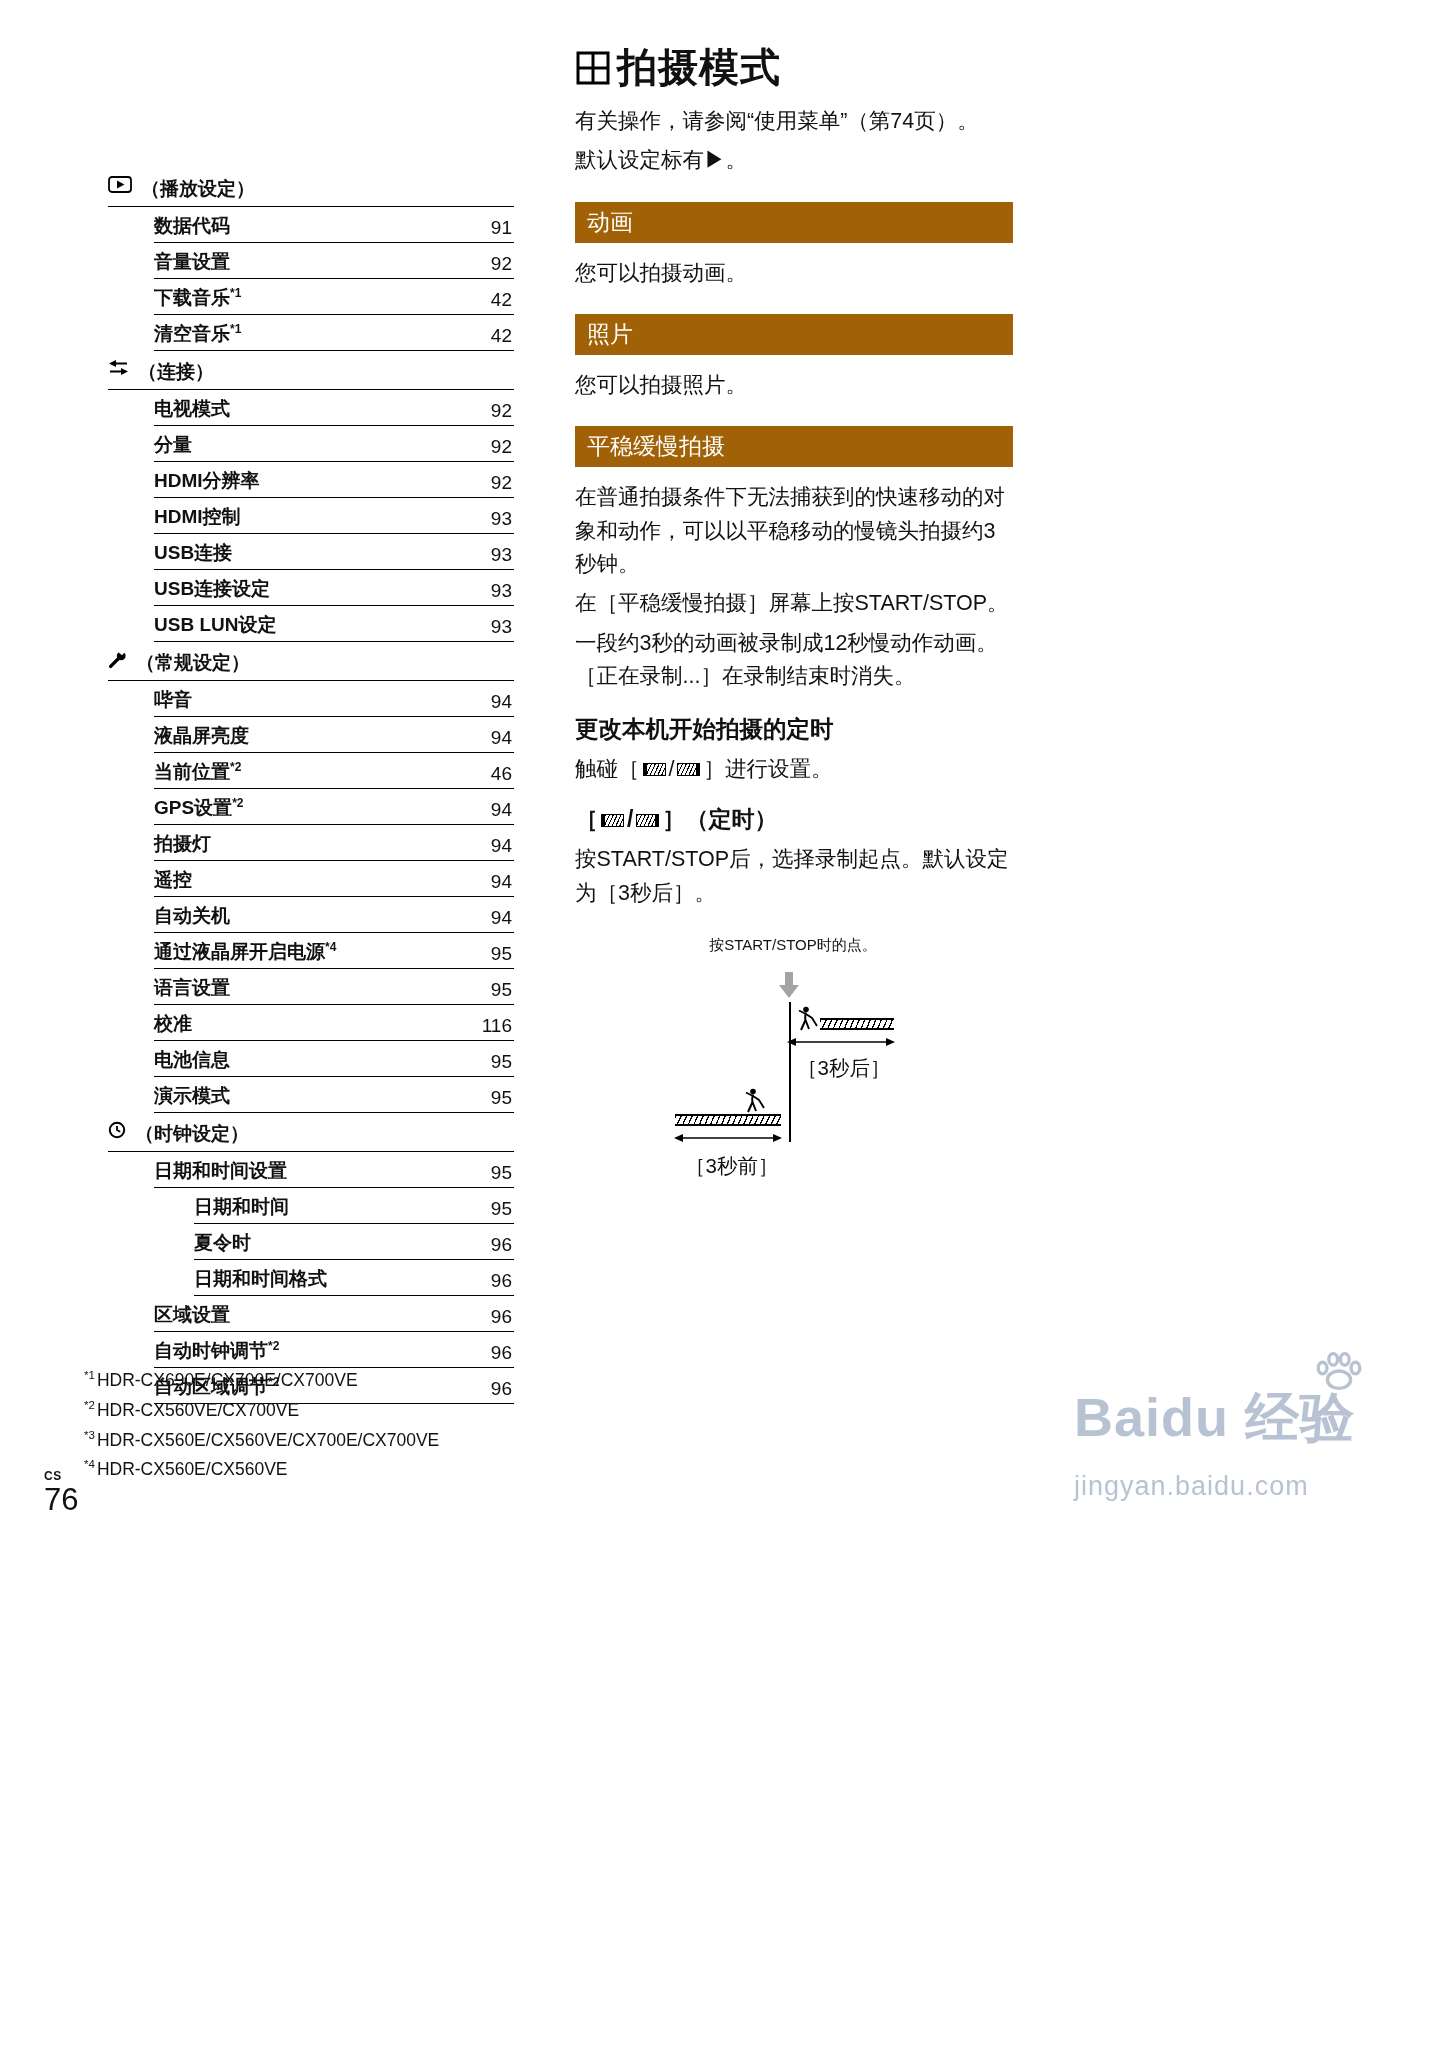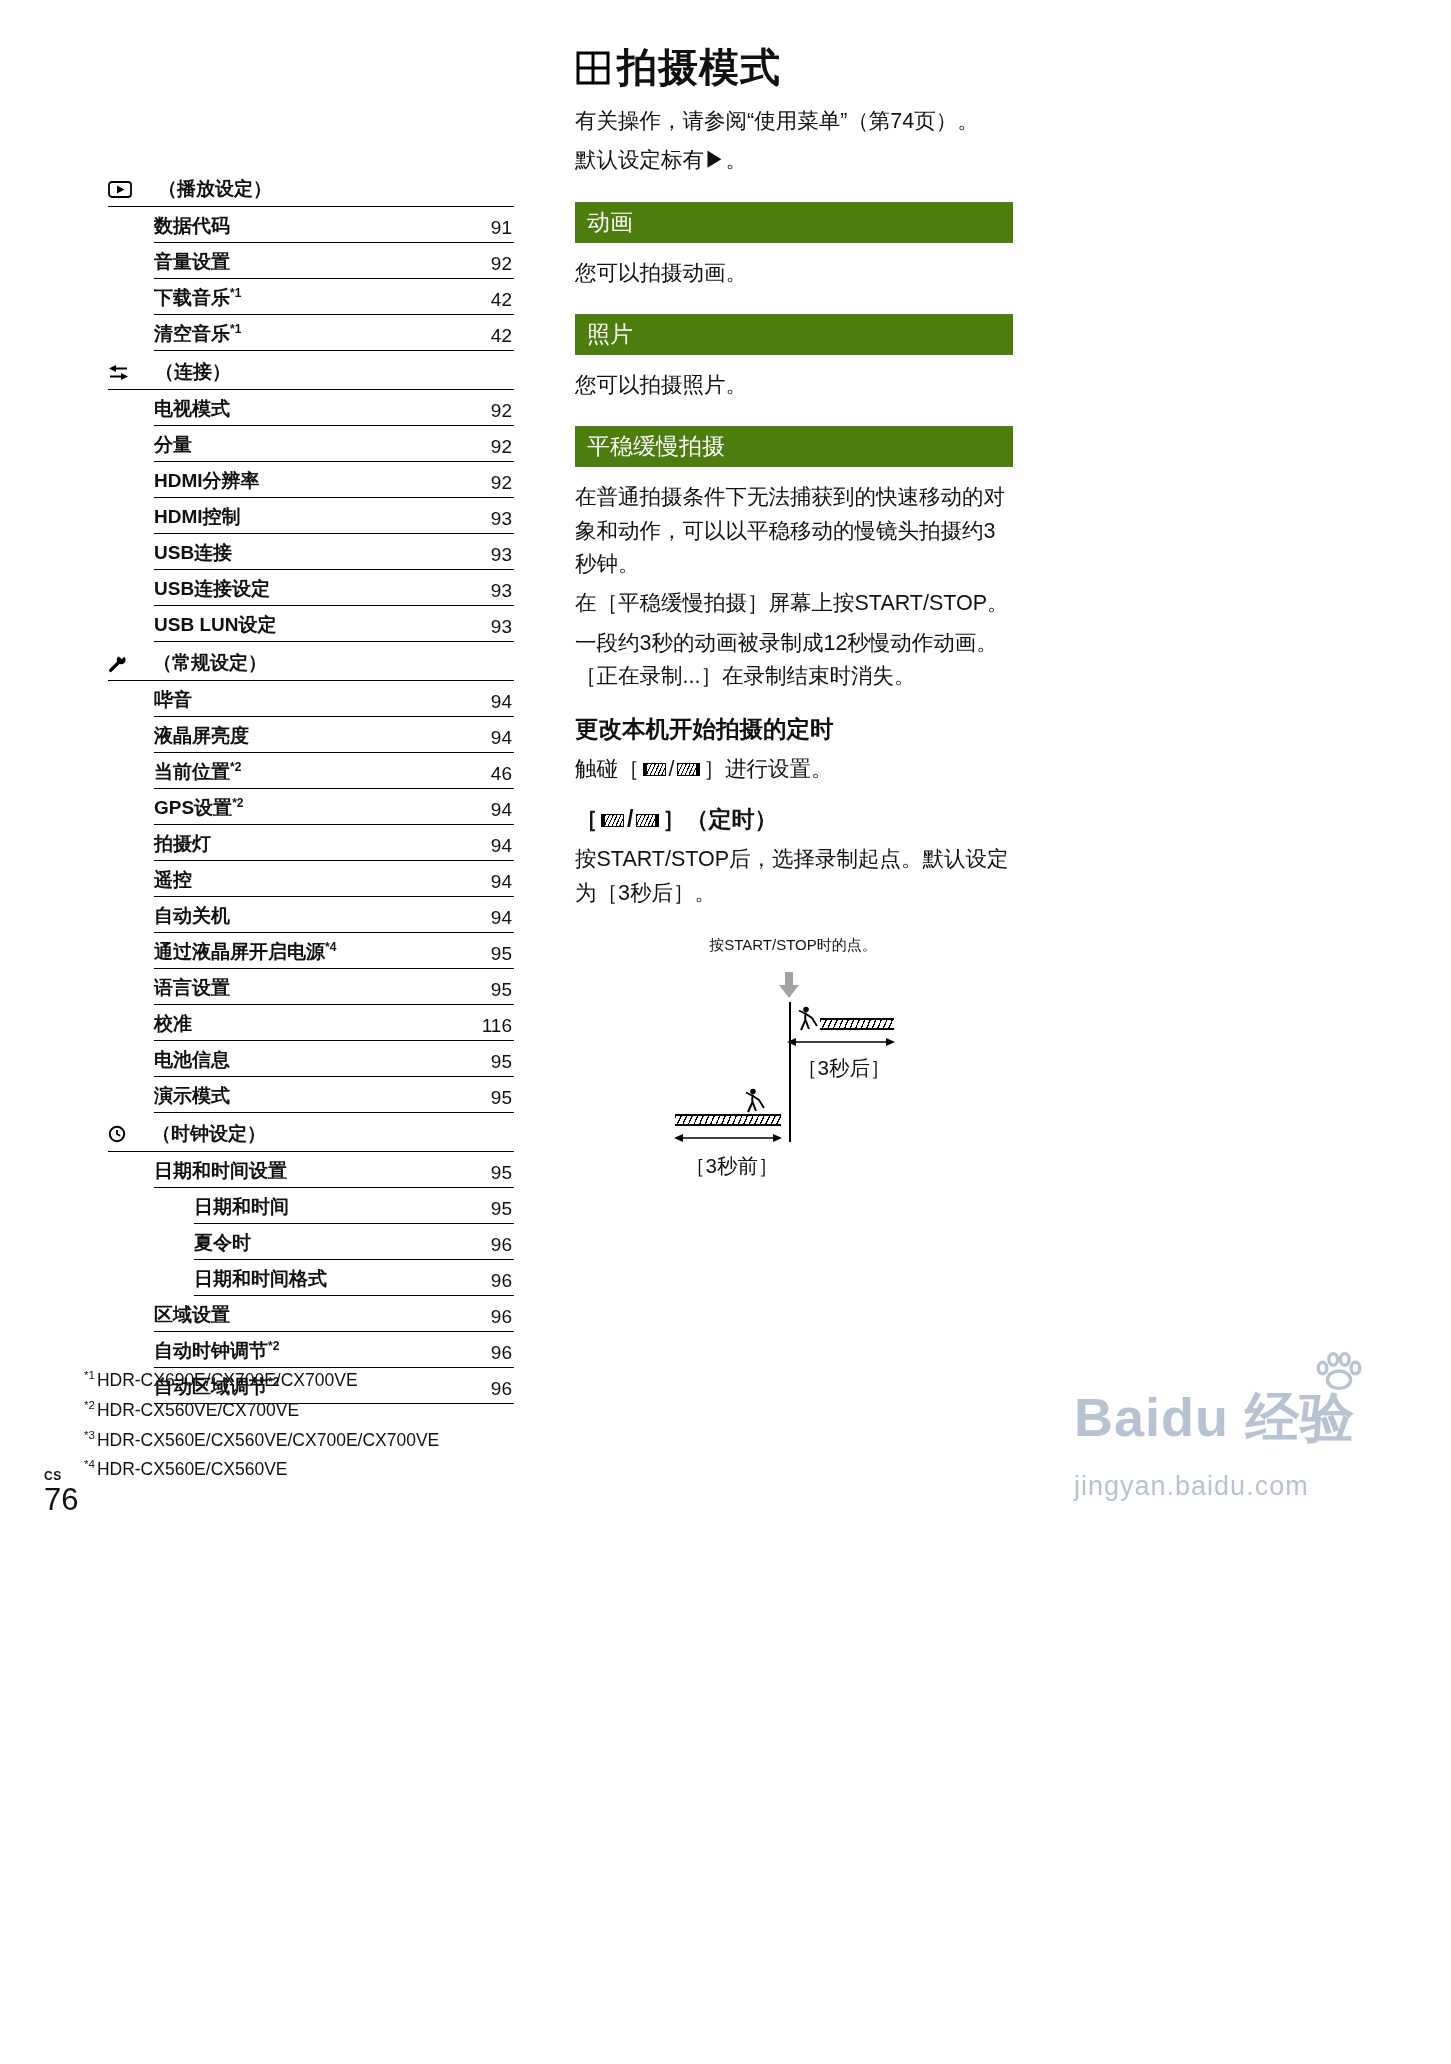--- a/index.html
+++ b/index.html
@@ -4,21 +4,21 @@
 <style>
   html,body{margin:0;padding:0;background:#e8e8e8;}
   .page{
     position:relative;width:1451px;height:2064px;background:#ffffff;
     font-family:"Liberation Sans", sans-serif;color:#111;overflow:hidden;
     margin:0 auto;
   }
   
   .left-col{position:absolute;left:84px;top:168px;width:430px;}
   .sec-row{
-    display:flex;align-items:center;gap:26px;margin-left:24px;
+    display:flex;align-items:flex-start;gap:9px;margin-left:24px;
     border-bottom:1.6px solid #000;padding:8px 0 4px;
     font-weight:bold;font-size:19px;font-family:Liberation Serif, serif;
   }
   .sec-icon{display:inline-flex;align-items:center;}
   .item-row{
     display:flex;justify-content:space-between;align-items:flex-end;
     border-bottom:1.4px solid #000;padding:6px 0 3px;
   }
   .item-row.ind1{margin-left:70px;}
   .item-row.ind2{margin-left:110px;}
@@ -31,21 +31,21 @@
   
   .page-no{position:absolute;left:44px;top:1470px;line-height:1;}
   .page-no .cs{font-size:12px;font-weight:bold;letter-spacing:.5px;}
   .page-no .num{font-size:31px;margin-top:2px;}
   
   .right-col{position:absolute;left:575px;top:40px;width:438px;}
   .title{display:flex;align-items:center;gap:6px;margin:0 0 10px;font-size:40px;font-weight:bold;letter-spacing:1px;}
   .title-icon{display:inline-flex;}
   .subtitle{font-size:31px;font-weight:bold;line-height:1.4;margin:4px 0 24px;}
   .body-p{font-size:21.5px;line-height:1.55;margin:0 0 6px;}
-  .banner{font-size:23px;background:#4d7c0f;color:#fff;padding:5px 12px;margin:24px 0 14px;}
+  .banner{font-size:23px;background:#a16207;color:#fff;padding:5px 12px;margin:24px 0 14px;}
   .sub-heading{font-size:23.5px;font-weight:bold;margin:20px 0 8px;}
   .timer-heading{font-size:23px;font-weight:bold;margin:18px 0 8px;}
   .timer-icon{display:inline-block;width:18px;height:11px;margin:0 3px;vertical-align:baseline;
     background:repeating-linear-gradient(115deg,#000 0 1px,#fff 1px 3.5px);border:1px solid #000;}
   .timer-icon.a{border-left:4px solid #000;}
   .timer-icon.b{border-right:4px solid #000;}
   
   .diagram{position:relative;height:255px;margin-top:26px;}
   .diag-top-label{position:absolute;left:88px;top:0;width:260px;text-align:center;font-size:15px;}
   .down-arrow{position:absolute;left:203px;top:36px;}

